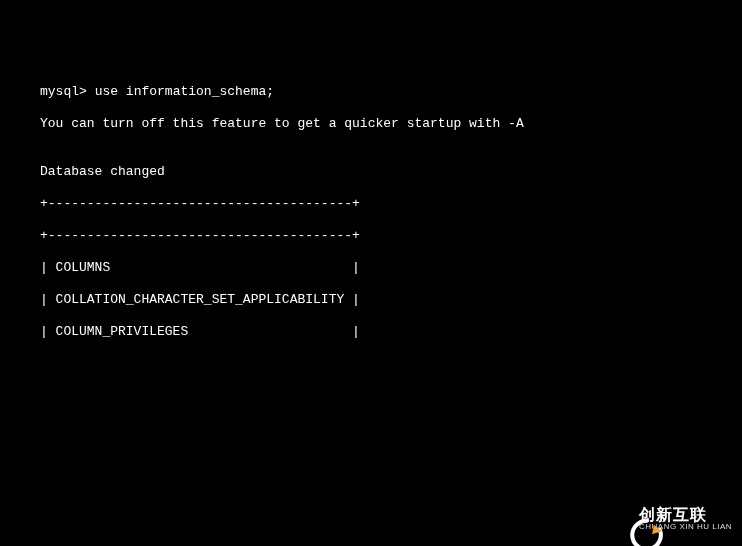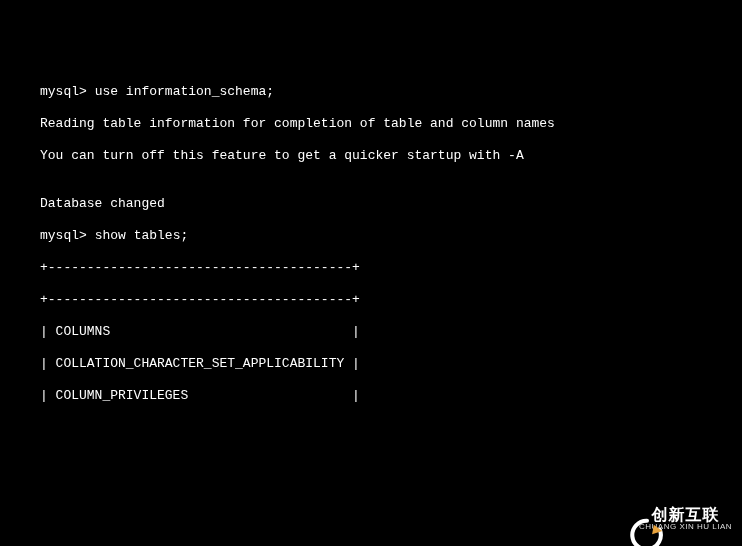--- a/index.html
+++ b/index.html
@@ -46,41 +46,38 @@
       flex-direction: column;
       justify-content: center;
       line-height: 1.1;
     }
     .watermark-cn {
       font-family: "SimHei", "Microsoft YaHei", sans-serif;
       font-size: 16px;
       font-weight: bold;
       color: #ffffff;
       letter-spacing: 1px;
-      text-align: center;
     }
     .watermark-en {
       font-family: Arial, sans-serif;
       font-size: 8px;
       color: #dddddd;
       letter-spacing: 0.5px;
     }
   </style>
 </head>
 <body>
 
 
 
 <div class="terminal">
 <span class="terminal-line"><span>mysql&gt;</span> <span>use information_schema;</span></span>
-<span class="terminal-line">Reading table information for completion of table and column names</span>
 <span class="terminal-line">You can turn off this feature to get a quicker startup with -A</span>
 <span class="terminal-line"></span>
 <span class="terminal-line">Database changed</span>
-<span class="terminal-line"><span>mysql&gt;</span> <span>show tables;</span></span>
 <span class="terminal-line">+---------------------------------------+</span>
 <span class="terminal-line">+---------------------------------------+</span>
 <span class="terminal-line">| COLUMNS                               |</span>
 <span class="terminal-line">| COLLATION_CHARACTER_SET_APPLICABILITY |</span>
 <span class="terminal-line">| COLUMN_PRIVILEGES                     |</span>
 
 
 
 
 

